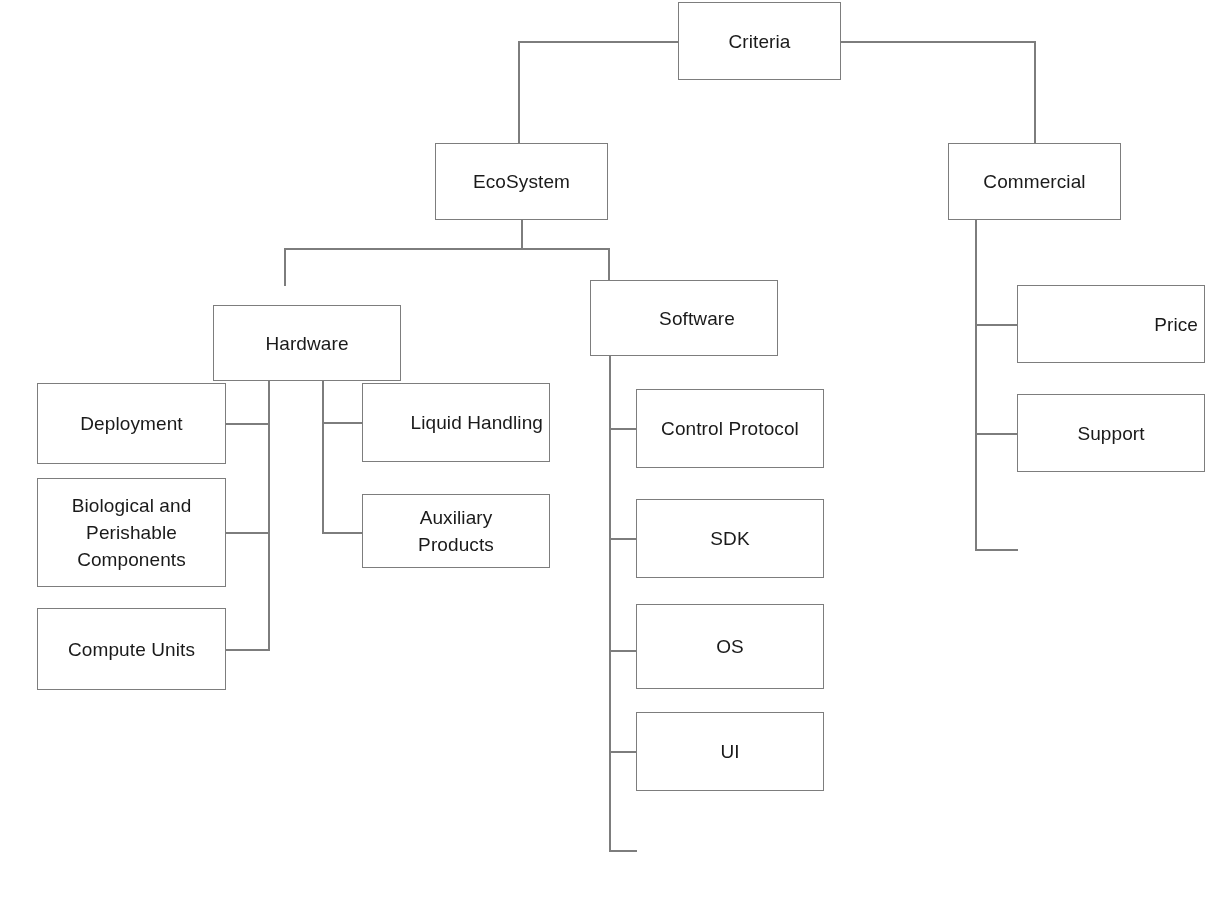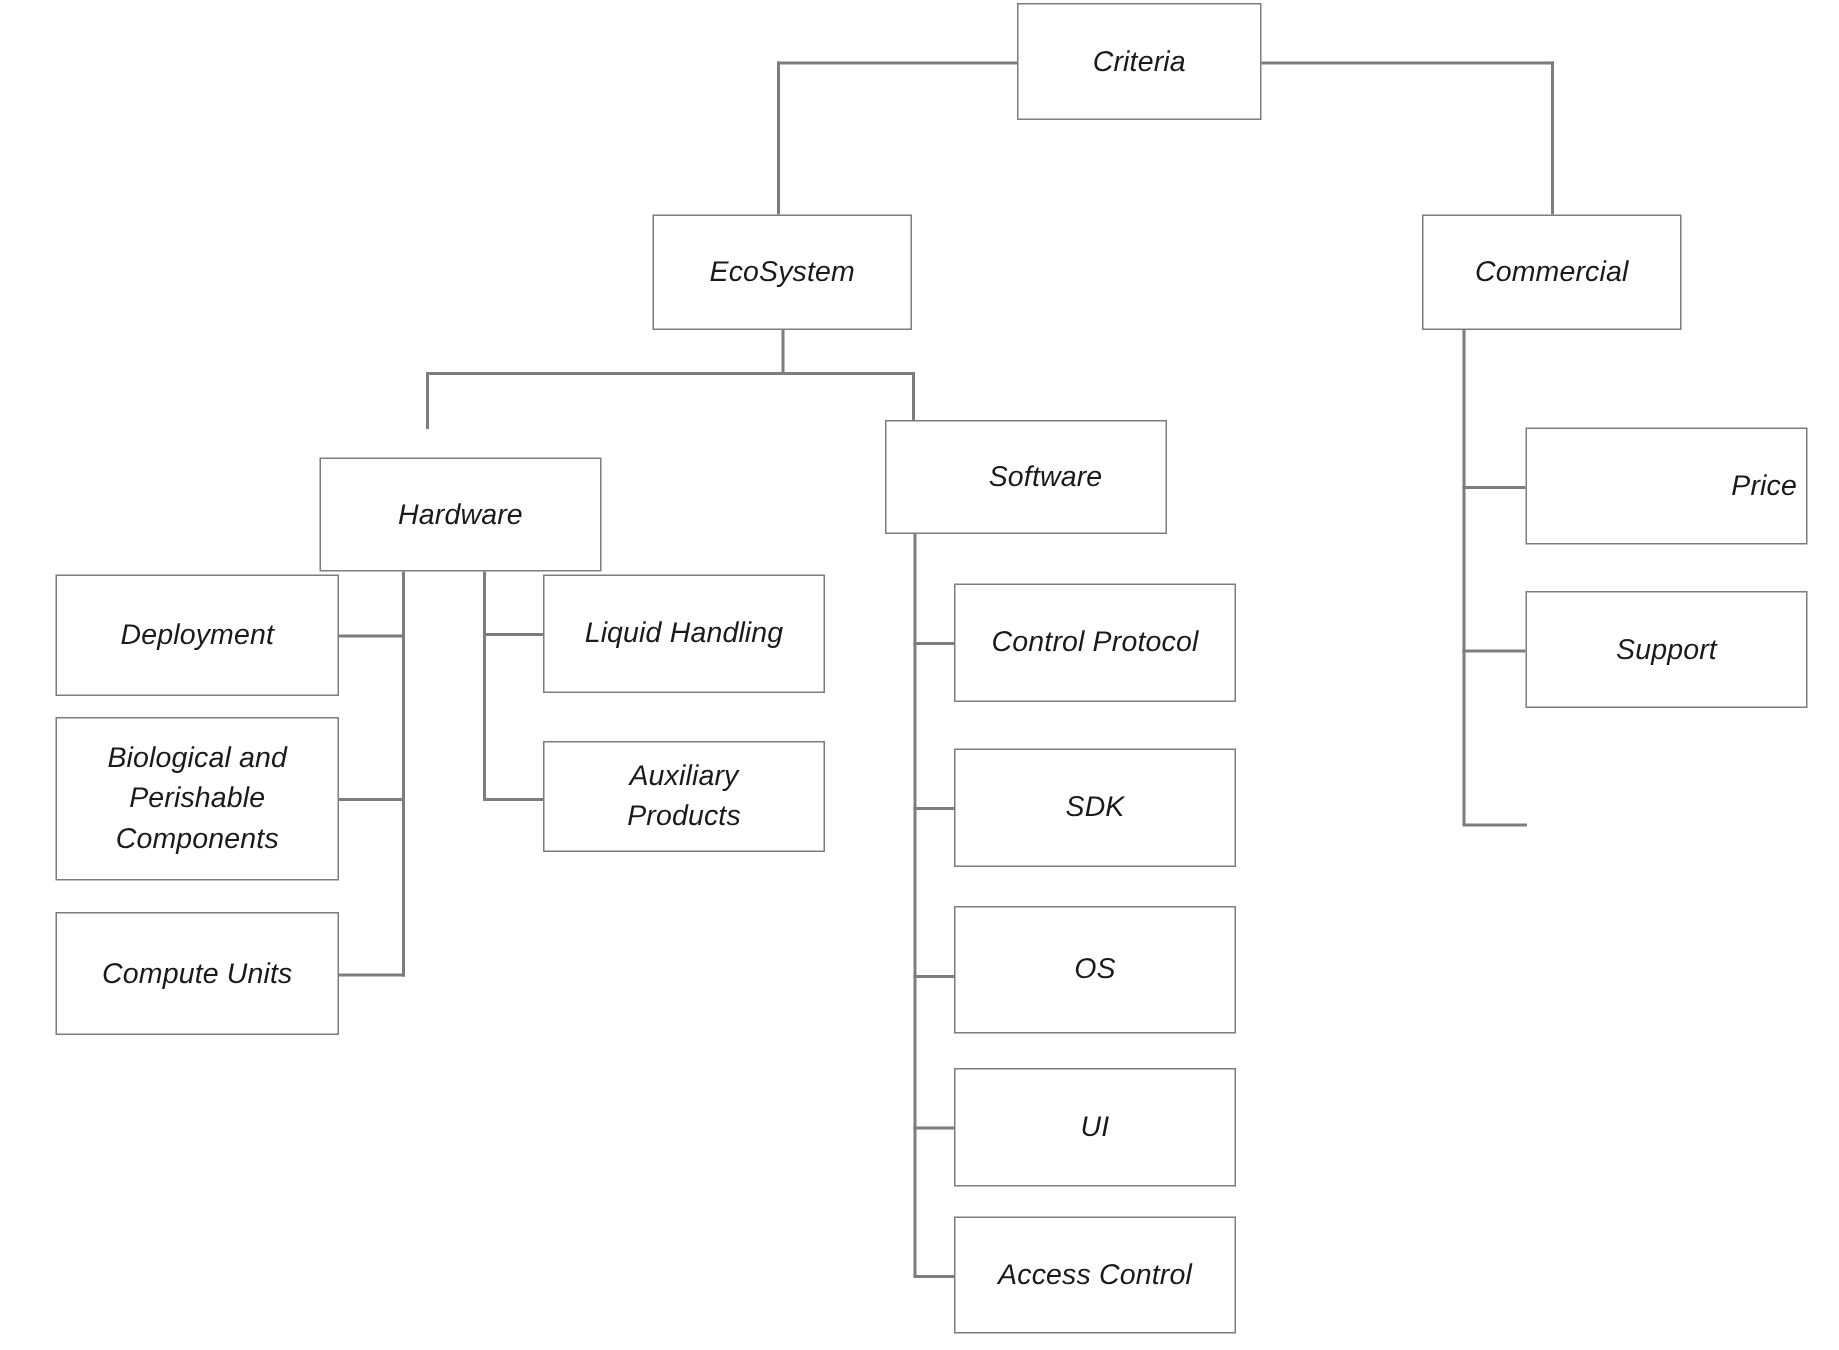--- a/index.html
+++ b/index.html
@@ -30,21 +30,20 @@
     font-size: 19px;
     line-height: 27px;
     letter-spacing: 0.1px;
     z-index: 2;
     padding: 0 6px;
     -webkit-font-smoothing: antialiased;
   }
   .node .label {
     display: block;
     white-space: pre-line;
-    font-style: italic;
   }
   .edge {
     position: absolute;
     background: #7d7d7d;
     z-index: 1;
   }
   .edge.h { height: 1.6px; }
   .edge.v { width: 1.6px; }
 </style>
 </head>
@@ -112,21 +111,21 @@
   <div class="node" style="left:37px; top:478px; width:189px; height:109px;">
     <span class="label">Biological and
 Perishable
 Components</span>
   </div>
 
   <div class="node" style="left:37px; top:608px; width:189px; height:82px;">
     <span class="label">Compute Units</span>
   </div>
 
-  <div class="node" style="left:362px; top:383px; width:188px; height:79px;">
+  <div class="node" style="left:362px; top:383px; width:188px; height:79px;justify-content:flex-end;">
     <span class="label">Liquid Handling</span>
   </div>
 
   <div class="node" style="left:362px; top:494px; width:188px; height:74px;justify-content:center;">
     <span class="label">Auxiliary
 Products</span>
   </div>
 
   <div class="node" style="left:636px; top:389px; width:188px; height:79px;">
     <span class="label">Control Protocol</span>
@@ -137,23 +136,20 @@
   </div>
 
   <div class="node" style="left:636px; top:604px; width:188px; height:85px;">
     <span class="label">OS</span>
   </div>
 
   <div class="node" style="left:636px; top:712px; width:188px; height:79px;">
     <span class="label">UI</span>
   </div>
 
-  <div class="node" style="left:636px; top:811px; width:188px; height:78px;">
-    <span class="label">Access Control</span>
-  </div>
 
   <div class="node" style="left:1017px; top:285px; width:188px; height:78px;justify-content:flex-end;">
     <span class="label">Price</span>
   </div>
 
   <div class="node" style="left:1017px; top:394px; width:188px; height:78px;">
     <span class="label">Support</span>
   </div>
 
 

